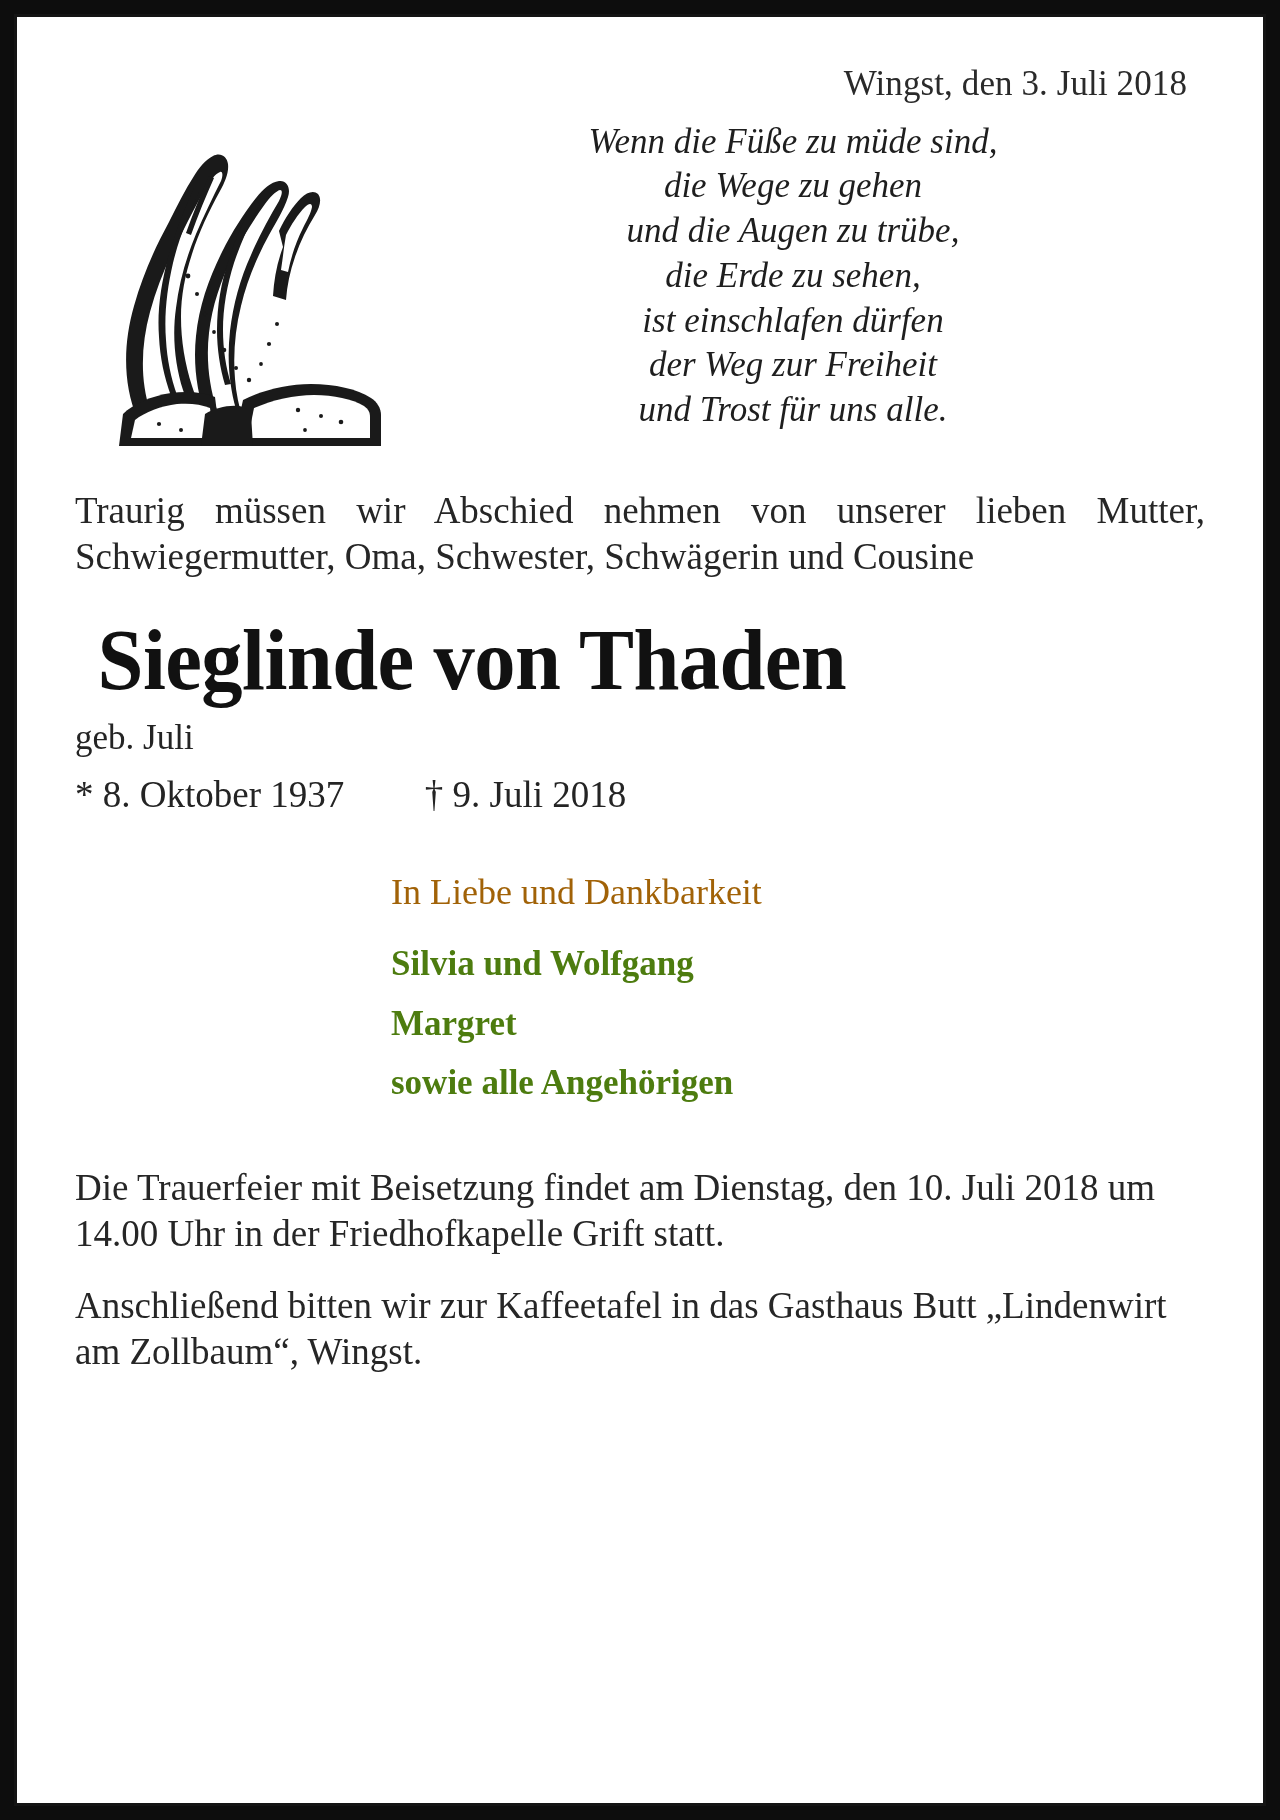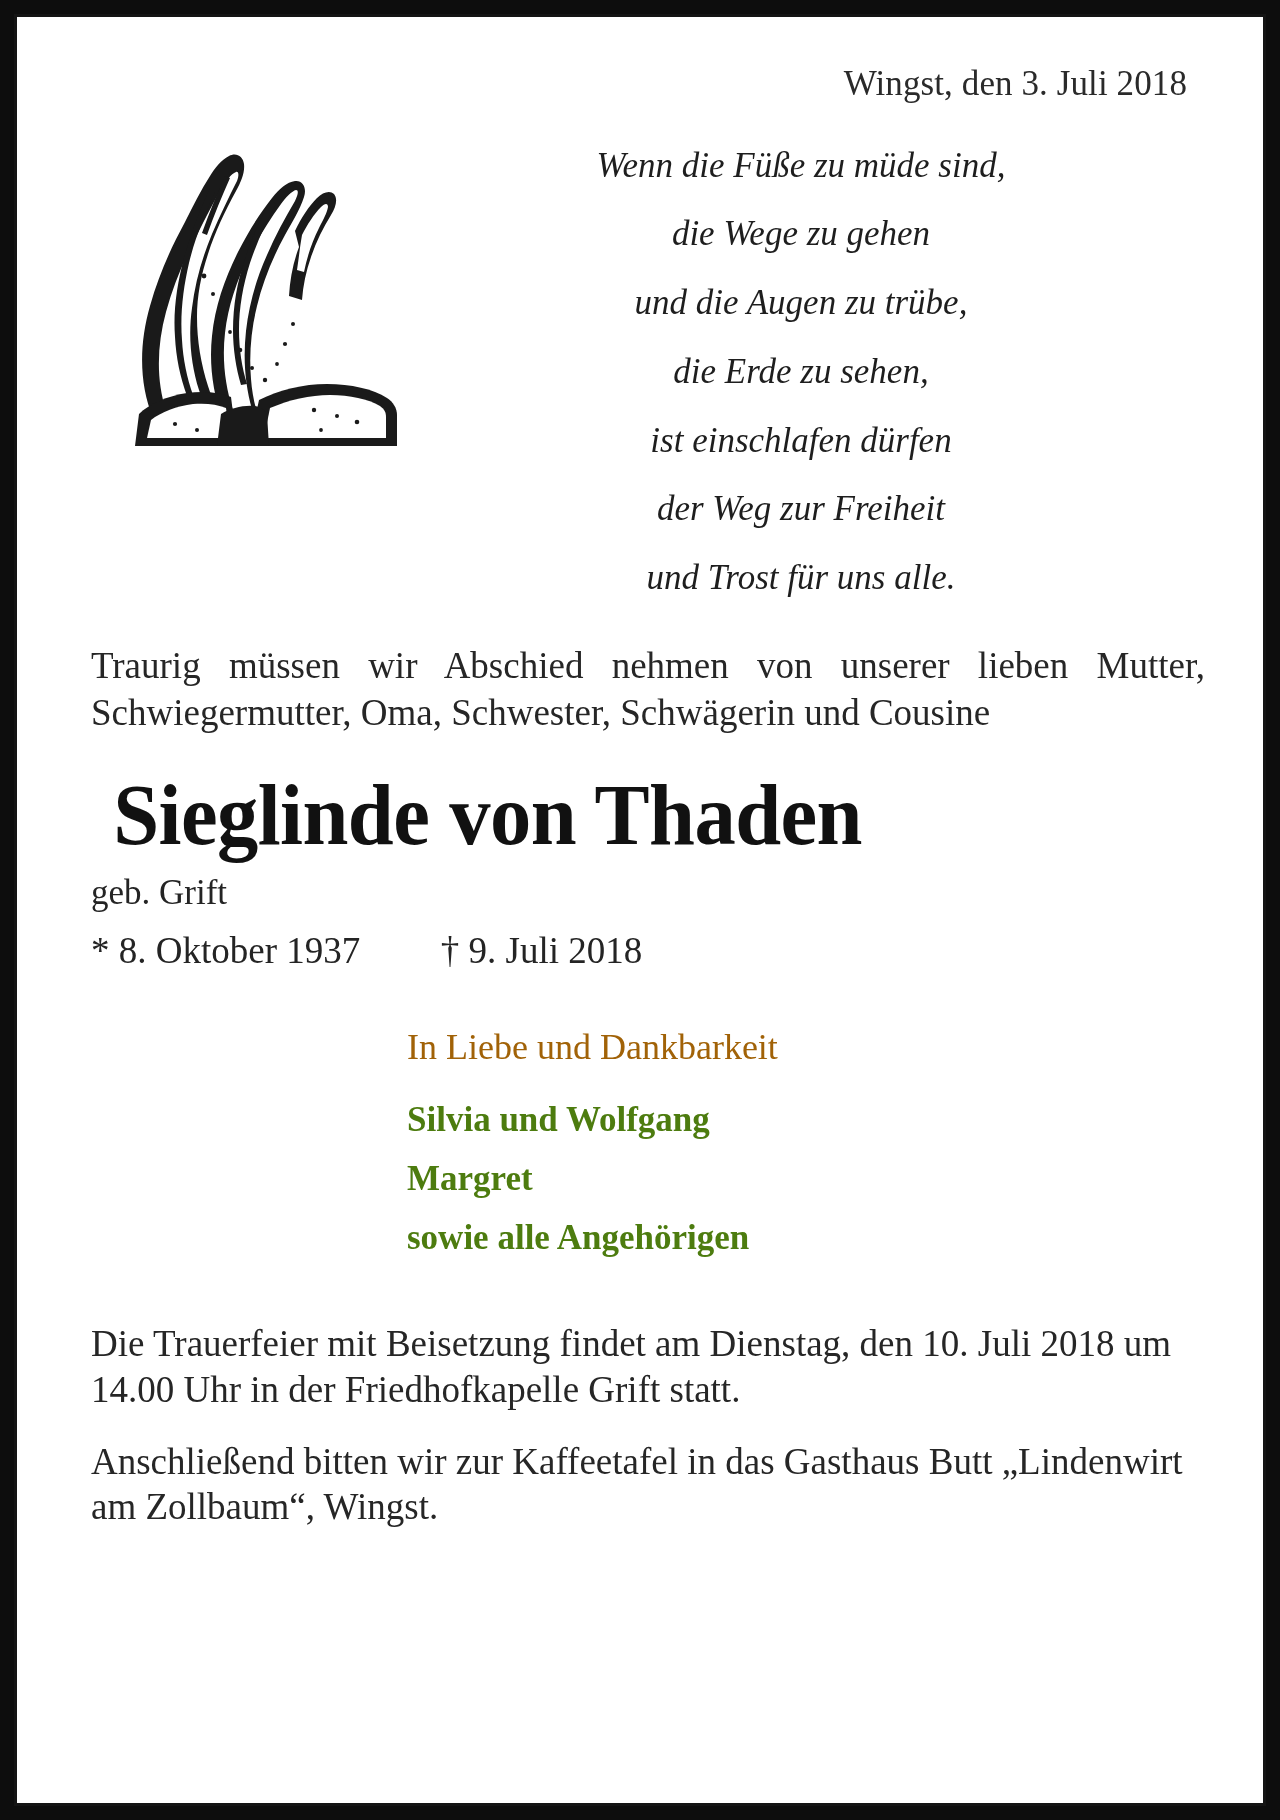--- a/index.html
+++ b/index.html
@@ -31,21 +31,21 @@
     width: 100%;
     height: 100%;
     background: #ffffff;
     border: 3px solid #141414;
     overflow: hidden;
   }
 
   #notice-inner {
     position: absolute;
     left: 0; top: 0; right: 0; bottom: 0;
-    padding: 30px 58px 30px 74px;
+    padding: 30px 58px 30px 58px;
   }
 
   
   .place-date {
     text-align: right;
     font-size: 35px;
     line-height: 1.1;
     letter-spacing: 0.1px;
     padding-right: 18px;
     padding-top: 18px;
@@ -72,21 +72,21 @@
   .poem {
     margin-left: 330px;
     text-align: center;
     font-style: italic;
     font-size: 35px;
     line-height: 1.28;
     color: #1e1e1e;
     padding-top: 4px;
     padding-right: 24px;
   }
-  .poem .pl { display: block; white-space: pre; margin-top: 24px; }
+  .poem .pl { display: block; white-space: pre; }
 
   
   .intro {
     margin-top: 42px;
     font-size: 37px;
     line-height: 1.26;
     text-align: justify;
     text-align-last: left;
     color: #262626;
     font-stretch: condensed;
@@ -241,21 +241,21 @@
           <span class="pl">ist einschlafen dürfen</span>
           <span class="pl">der Weg zur Freiheit</span>
           <span class="pl">und Trost für uns alle.</span>
         </div>
       </div>
 
       <div class="intro">Traurig müssen wir Abschied nehmen von unserer lieben Mutter, Schwiegermutter, Oma, Schwester, Schwägerin und Cousine</div>
 
       <div class="name-block">
         <div class="deceased-name">Sieglinde von Thaden</div>
-        <div class="maiden-name">geb. Grift</div>
+        <div class="maiden-name">geb. Juli</div>
         <div class="life-dates">
           <span>* 8. Oktober 1937</span>
           <span class="gap"></span>
           <span>† 9. Juli 2018</span>
         </div>
       </div>
 
       <div class="survivors">
         <div class="gratitude">In Liebe und Dankbarkeit</div>
 

